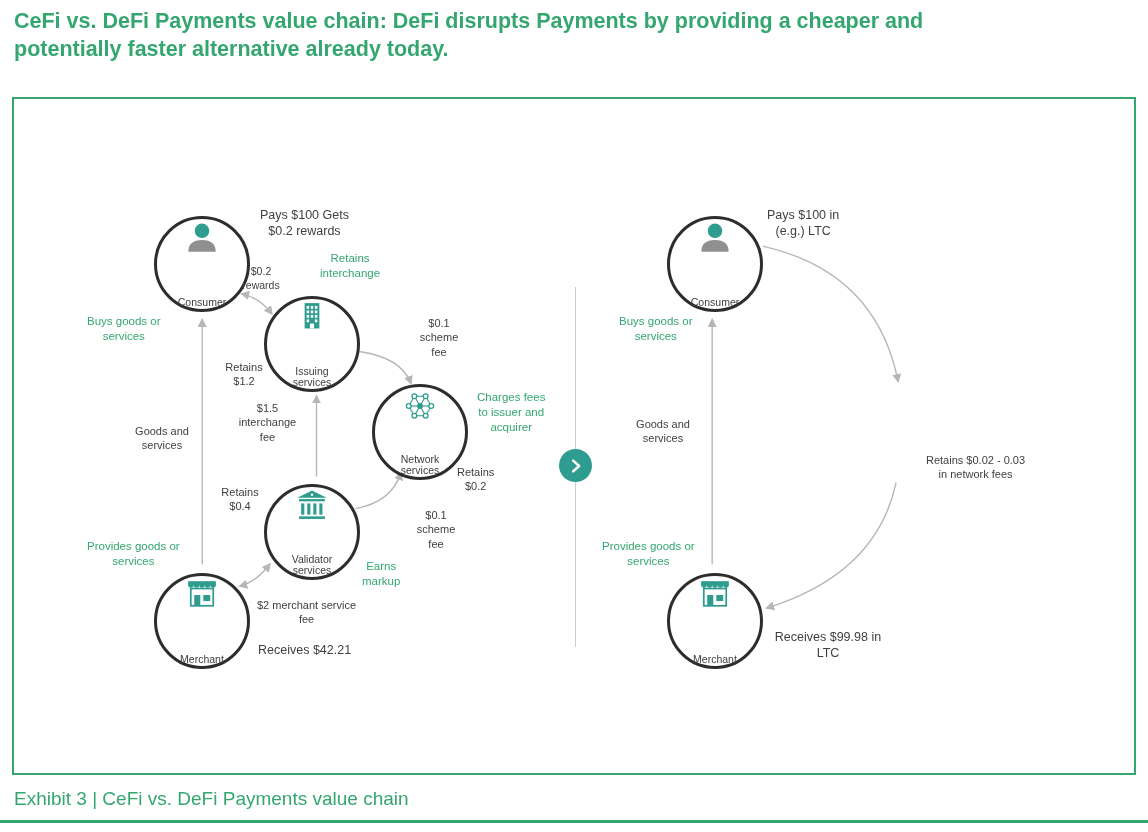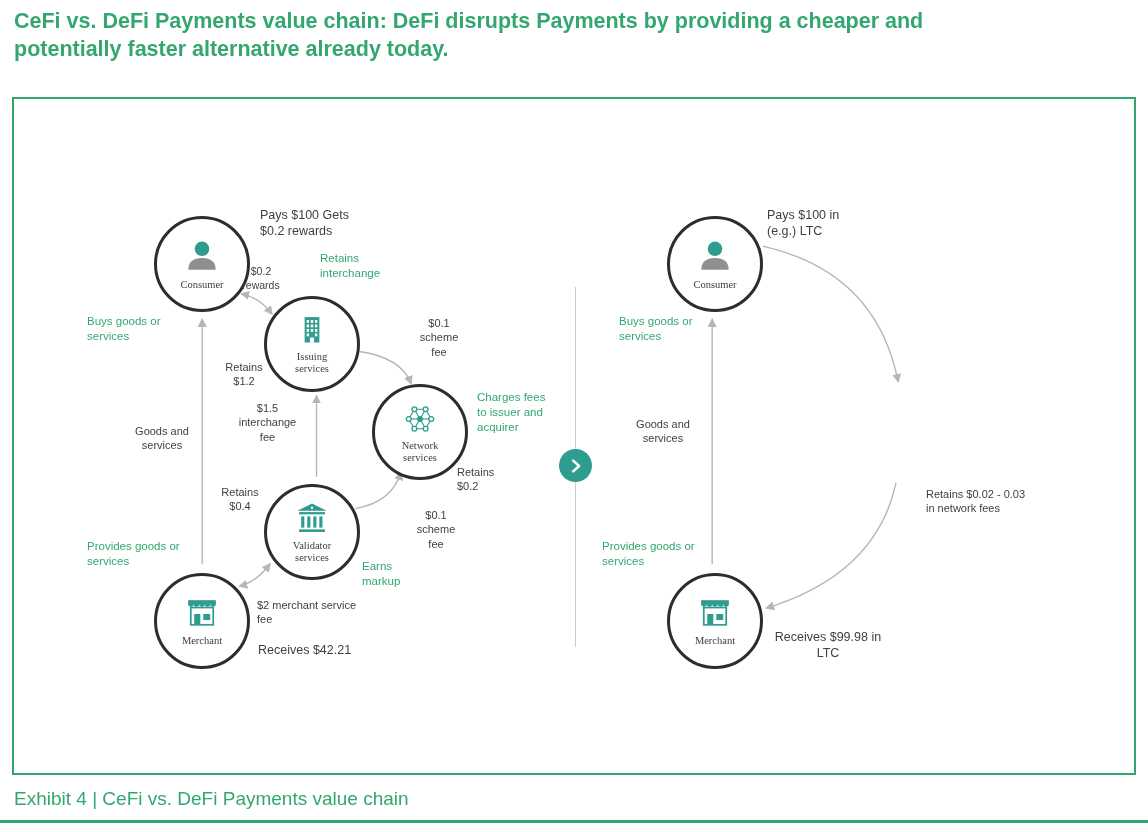--- a/index.html
+++ b/index.html
@@ -25,32 +25,32 @@
     background:#cccccc;
   }
   .chevron-badge {
     position:absolute; left:545px; top:350px; width:33px; height:33px;
     border-radius:50%; background:#2E9C8E;
     display:flex; align-items:center; justify-content:center;
   }
   .node {
     position:absolute; width:96px; height:96px; border-radius:50%;
     border:3.5px solid #2d2d2d; background:#fff;
-    display:flex; flex-direction:column; align-items:center; justify-content:center;
+    display:flex; flex-direction:column; align-items:center; justify-content:space-between;
     gap:2px;
-    font-family:Liberation Serif, serif;
   }
   .node .icon { flex:0 0 auto; }
   .node-label {
     font-size:10.5px; color:#3d3d3d; text-align:center; line-height:1.12;
     white-space:pre-line;
   }
   .ann {
     position:absolute; font-size:11px; color:#3f3f3f; line-height:1.3;
     white-space:pre-line;
+    text-align:center;
   }
   .ann.big { font-size:12.5px; }
   .ann.green { color:#34A770; font-size:11.5px; }
   .c { text-align:center; }
   .r { text-align:center; }
   .footer-row {
     position:absolute; left:14px; top:788px; width:1120px;
     display:flex; justify-content:space-between;
     font-size:19px; color:#34A770;
   }
@@ -239,23 +239,23 @@
 services</div>
 
   <div class="ann big" style="left:753px;top:108px">Pays $100 in
 (e.g.) LTC</div>
   <div class="ann green" style="left:605px;top:215px">Buys goods or
 services</div>
   <div class="ann r" style="left:614px;top:318px;width:70px">Goods and
 services</div>
   <div class="ann green" style="left:588px;top:440px">Provides goods or
 services</div>
-  <div class="ann" style="left:912px;top:388px">Retains $0.02 - 0.03
+  <div class="ann" style="left:912px;top:354px">Retains $0.02 - 0.03
 in network fees</div>
   <div class="ann big c" style="left:749px;top:530px;width:130px">Receives $99.98 in
 LTC</div>
 
 </div>
 
 <div class="footer-row">
-  <div>Exhibit 4 | CeFi vs. DeFi Payments value chain</div>
+  <div>Exhibit 3 | CeFi vs. DeFi Payments value chain</div>
 </div>
 <div class="bottom-rule"></div>
 
 </body></html>

